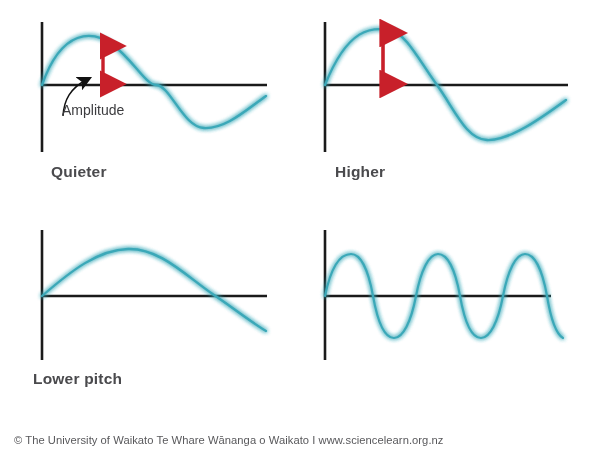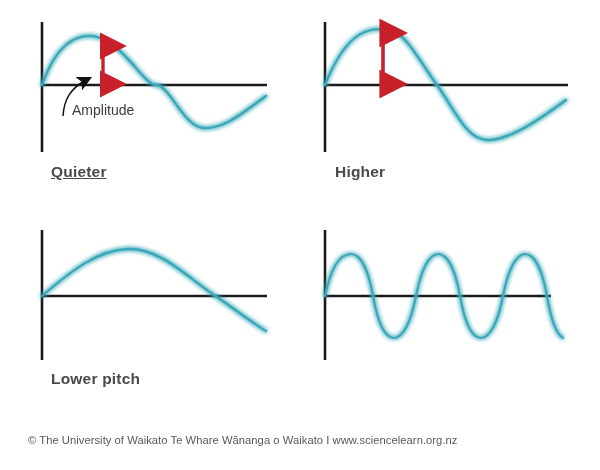--- a/index.html
+++ b/index.html
@@ -23,38 +23,38 @@
   }
   .panel-label {
     position: absolute;
     font-family: "Liberation Sans", sans-serif;
     font-weight: bold;
     font-size: 15.5px;
     color: #4a4a4d;
     letter-spacing: 0.2px;
     white-space: nowrap;
   }
-  #label-quieter   { left: 51px;  top: 163px; text-decoration: underline; }
+  #label-quieter   { left: 51px;  top: 163px; }
   #label-louder    { left: 335px; top: 163px; }
-  #label-lower     { left: 51px;  top: 370px; }
+  #label-lower     { left: 33px;  top: 370px; }
   #label-higher    { left: 335px; top: 370px; }
 
   .annotation-label {
     position: absolute;
     font-family: "Liberation Sans", sans-serif;
     font-weight: normal;
     font-size: 14px;
     color: #3c3c3f;
     white-space: nowrap;
   }
-  #label-amplitude { left: 72px; top: 102px; }
+  #label-amplitude { left: 62px; top: 102px; }
 
   .caption {
     position: absolute;
-    left: 28px;
+    left: 14px;
     top: 434px;
     font-family: "Liberation Sans", sans-serif;
     font-size: 11.2px;
     color: #58585b;
     white-space: nowrap;
     letter-spacing: 0.05px;
   }
 </style>
 </head>
 <body>

